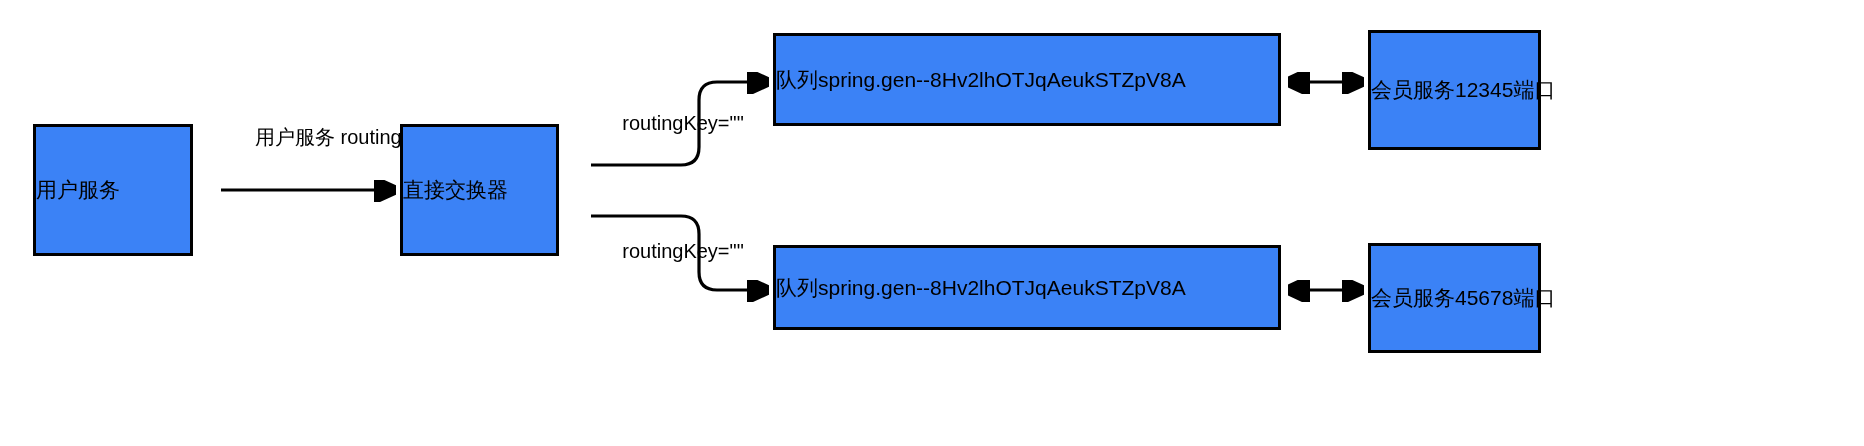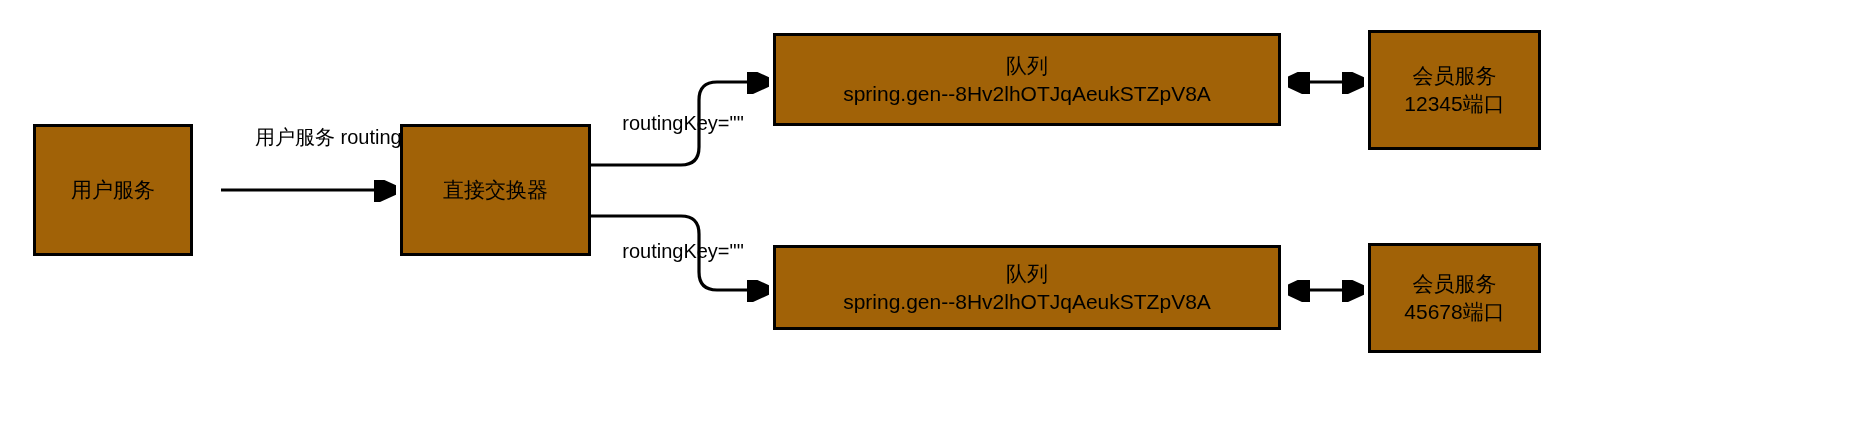--- a/index.html
+++ b/index.html
@@ -12,35 +12,35 @@
     width: 1864px;
     height: 446px;
     background: #ffffff;
     font-family: "Liberation Sans", "DejaVu Sans", sans-serif;
     overflow: hidden;
   }
   .node {
     position: absolute;
     box-sizing: border-box;
     border: 3px solid #000000;
-    background: #a16207;
+    background: #3b82f6;
     display: flex;
-    flex-direction: column;
+    flex-direction: row;
     align-items: center;
-    justify-content: center;
+    justify-content: flex-start;
     text-align: center;
     color: #000000;
     line-height: 1.32;
   }
   .node .line {
     display: block;
     white-space: nowrap;
   }
   .node-service      { left: 33px;   top: 124px; width: 160px; height: 132px; font-size: 21px; }
-  .node-exchange     { left: 400px;  top: 124px; width: 191px; height: 132px; font-size: 21px; }
+  .node-exchange     { left: 400px;  top: 124px; width: 159px; height: 132px; font-size: 21px; }
   .node-queue-top    { left: 773px;  top: 33px;  width: 508px; height: 93px;  font-size: 21px; }
   .node-queue-bottom { left: 773px;  top: 245px; width: 508px; height: 85px;  font-size: 21px; }
   .node-member-top    { left: 1368px; top: 30px;  width: 173px; height: 120px; font-size: 21px; }
   .node-member-bottom { left: 1368px; top: 243px; width: 173px; height: 110px; font-size: 21px; }
 
   .edge-label {
     position: absolute;
     color: #000000;
     font-size: 20px;
     line-height: 1.35;

